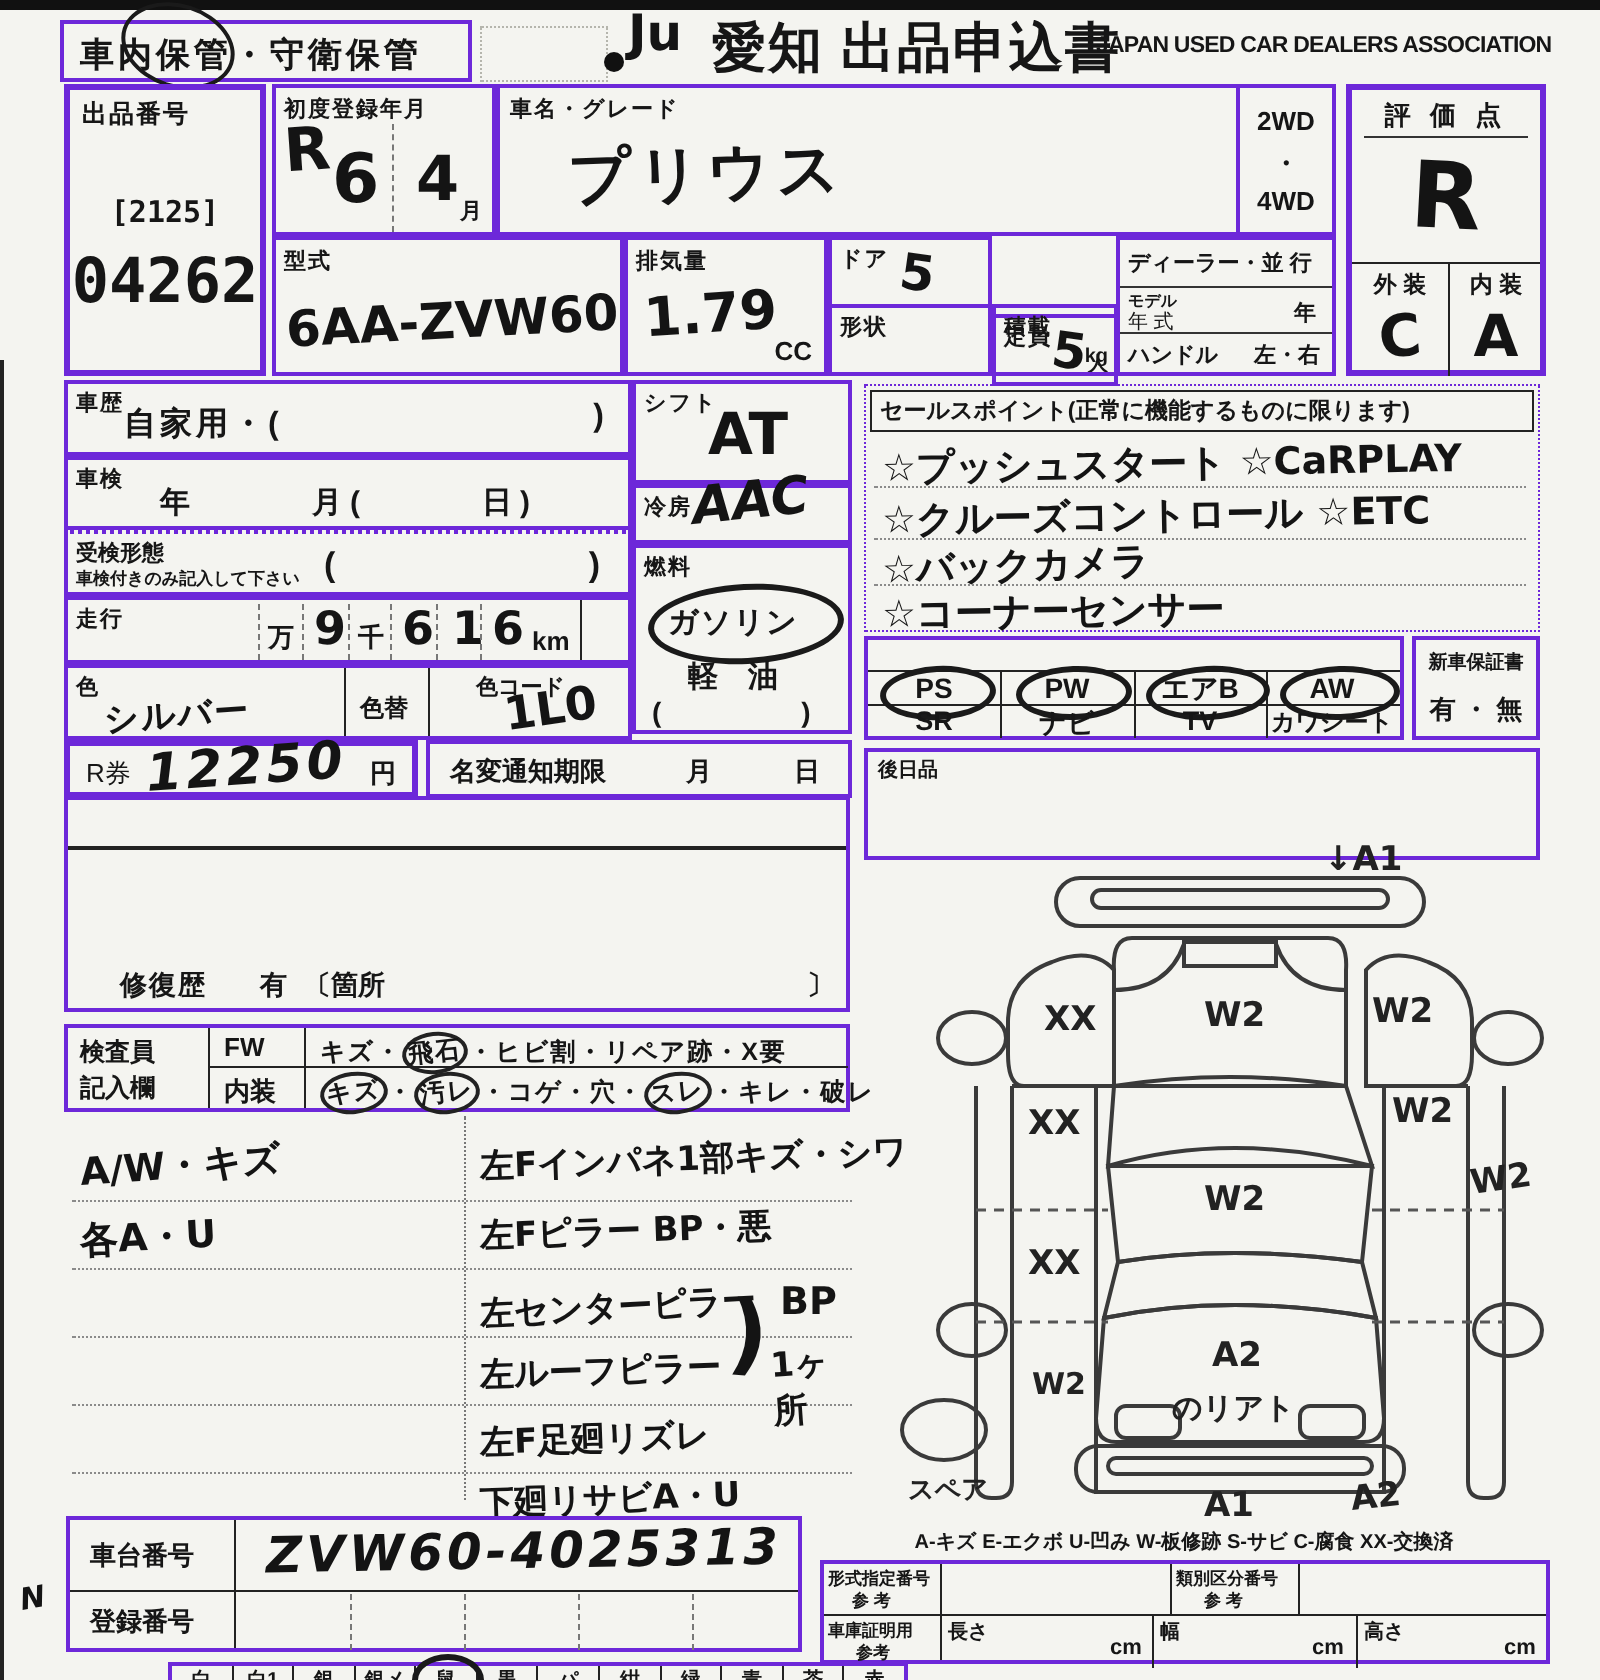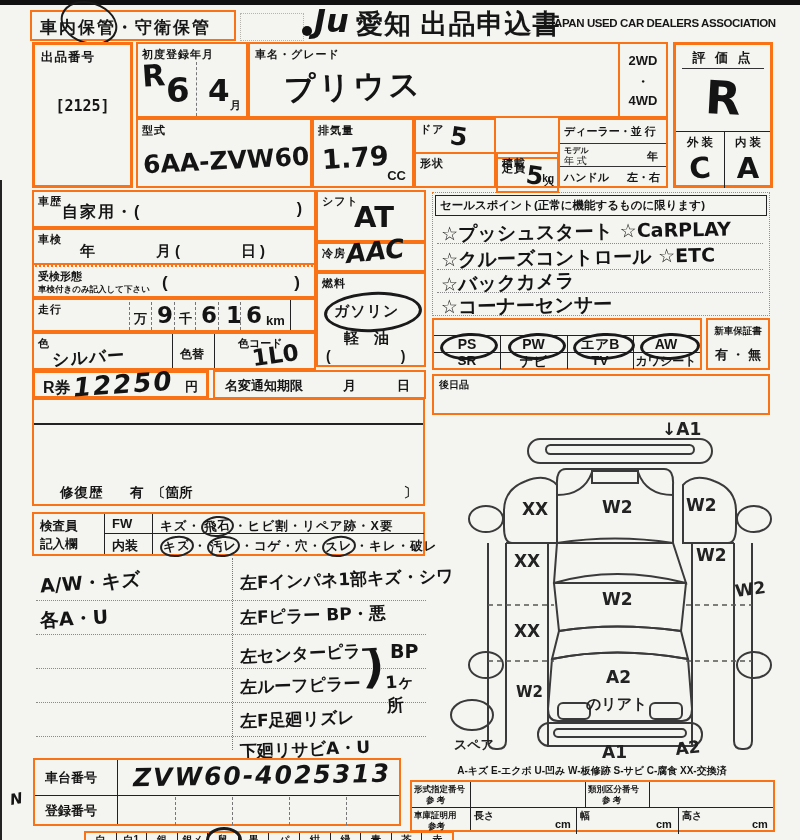--- a/index.html
+++ b/index.html
@@ -1,19 +1,19 @@
 <!DOCTYPE html>
 <html><head>
 <meta charset="utf-8">
 <style>
   html,body{margin:0;padding:0;}
   body{width:800px;height:840px;position:relative;background:#f4f4f0;overflow:hidden;
        font-family:"Liberation Sans","DejaVu Sans",sans-serif;color:#161616;}
   .abs{position:absolute;}
-  .box{position:absolute;border:2px solid #f97316;box-sizing:border-box;background:transparent;}
+  .box{position:absolute;border:2px solid #6d28d9;box-sizing:border-box;background:transparent;}
   .b25{border-width:2.5px;}
   .b3{border-width:3px;}
   .lbl{font-size:11px;font-weight:700;letter-spacing:1px;}
   .hw{font-family:"DejaVu Sans",sans-serif;font-weight:700;color:#141414;}
   .oval{position:absolute;border:3px solid #1a1a1a;border-radius:50%;background:transparent;}
   .circ{display:inline-block;border:2px solid #222;border-radius:50%;padding:0 1px;transform:rotate(-6deg);}
   .dotline{position:absolute;border-bottom:1.5px dotted #8a8a8a;}
   .dashv{position:absolute;border-left:1.5px dashed #777;}
   .cell{box-sizing:border-box;}
   svg text{font-family:"DejaVu Sans",sans-serif;font-weight:700;fill:#222;}
@@ -24,27 +24,28 @@
 <div class="abs" style="left:0;top:0;width:800px;height:5px;background:#111;"></div>
 <div class="abs" style="left:0;top:180px;width:2px;height:660px;background:#222;"></div>
 
 <div class="box b25" style="left:30px;top:10px;width:206px;height:31px;">
   <div class="abs" style="left:8px;top:4px;font-size:17px;font-weight:700;letter-spacing:2px;">車内保管・守衛保管</div>
 </div>
 <div class="oval" style="left:60px;top:2px;width:54px;height:38px;border-width:2.5px;transform:rotate(18deg);"></div>
 <div class="abs" style="left:240px;top:13px;width:62px;height:26px;border:1px dotted #b5b5ad;"></div>
 
 <div class="abs" style="left:302px;top:26px;width:10px;height:10px;border-radius:50%;background:#111;"></div>
-<div class="abs hw" style="left:314px;top:2px;font-size:32px;font-style:italic;font-weight:900;">Ju</div>
+<div class="abs hw" style="left:314px;top:2px;font-size:25px;font-weight:900;">Ju</div>
 <div class="abs" style="left:356px;top:6px;font-size:27px;font-weight:900;letter-spacing:1px;">愛知 出品申込書</div>
 <div class="abs" style="left:548px;top:17px;font-size:11.5px;font-weight:700;letter-spacing:-0.4px;">JAPAN USED CAR DEALERS ASSOCIATION</div>
 
 <div class="box b3" style="left:32px;top:42px;width:101px;height:146px;text-decoration:underline;">
   <div class="abs lbl" style="left:6px;top:4px;font-size:12.5px;">出品番号</div>
   <div class="abs" style="left:0;top:52px;width:100%;text-align:center;font-family:'DejaVu Sans Mono',monospace;font-size:15px;font-weight:700;">[2125]</div>
+  <div class="abs" style="left:0;top:78px;width:100%;text-align:center;font-family:'DejaVu Sans Mono',monospace;font-size:31px;font-weight:700;">04262</div>
 </div>
 
 <div class="box" style="left:136px;top:42px;width:112px;height:76px;">
   <div class="abs lbl" style="left:4px;top:3px;">初度登録年月</div>
   <div class="abs hw" style="left:4px;top:14px;font-size:30px;transform:rotate(-4deg);">R</div>
   <div class="abs hw" style="left:28px;top:26px;font-size:34px;">6</div>
   <div class="dashv" style="left:58px;top:18px;height:54px;"></div>
   <div class="abs hw" style="left:70px;top:28px;font-size:31px;">4</div>
   <div class="abs" style="right:5px;bottom:3px;font-size:11px;font-weight:700;">月</div>
 </div>
@@ -159,21 +160,21 @@
 </div>
 <div class="box" style="left:316px;top:272px;width:110px;height:95px;">
   <div class="abs lbl" style="left:4px;top:2px;">燃料</div>
   <div class="abs" style="left:16px;top:28px;font-size:15px;font-weight:700;letter-spacing:1px;">ガソリン</div>
   <div class="oval" style="left:6px;top:18px;width:92px;height:34px;transform:rotate(-3deg);"></div>
   <div class="abs" style="left:26px;top:55px;font-size:15px;font-weight:700;">軽　油</div>
   <div class="abs" style="left:8px;top:74px;font-size:14px;font-weight:700;">(　　　　　)</div>
 </div>
 
 <div class="box b3" style="left:32px;top:370px;width:177px;height:29px;">
-  <div class="abs" style="left:8px;top:5px;font-size:16px;font-weight:700;">R券</div>
+  <div class="abs" style="left:8px;top:5px;font-size:13px;font-weight:400;">R券</div>
   <div class="abs hw" style="left:38px;top:-4px;font-size:26px;font-style:italic;transform:rotate(-4deg);letter-spacing:2px;">12250</div>
   <div class="abs" style="right:8px;top:5px;font-size:13px;font-weight:700;">円</div>
 </div>
 <div class="box b25" style="left:213px;top:370px;width:213px;height:29px;">
   <div class="abs" style="left:10px;top:5px;font-size:13px;font-weight:700;">名変通知期限</div>
   <div class="abs" style="left:128px;top:5px;font-size:13px;font-weight:700;">月</div>
   <div class="abs" style="right:14px;top:5px;font-size:13px;font-weight:700;">日</div>
 </div>
 
 <div class="box" style="left:432px;top:192px;width:338px;height:124px;border-style:dotted;border-width:1.5px;">
@@ -206,21 +207,21 @@
   <div class="abs" style="left:0;top:33px;width:66px;text-align:center;font-size:13.5px;font-weight:700;">SR</div>
   <div class="abs" style="left:66px;top:33px;width:67px;text-align:center;font-size:13.5px;font-weight:700;">ナビ</div>
   <div class="abs" style="left:133px;top:33px;width:66px;text-align:center;font-size:13.5px;font-weight:700;">TV</div>
   <div class="abs" style="left:199px;top:33px;width:66px;text-align:center;font-size:12px;font-weight:700;">カワシート</div>
 </div>
 <div class="box b25" style="left:706px;top:318px;width:64px;height:52px;">
   <div class="abs" style="left:0;top:5px;width:100%;text-align:center;font-size:9.5px;font-weight:700;">新車保証書</div>
   <div class="abs" style="left:0;top:26px;width:100%;text-align:center;font-size:13px;font-weight:700;">有 ・ 無</div>
 </div>
 
-<div class="box" style="left:432px;top:374px;width:338px;height:41px;">
+<div class="box" style="left:432px;top:374px;width:338px;height:56px;">
   <div class="abs" style="left:5px;top:2px;font-size:10px;font-weight:700;">後日品</div>
 </div>
 
 <div class="box b25" style="left:32px;top:398px;width:393px;height:108px;">
   <div class="abs" style="left:0;top:23px;width:100%;border-top:2px solid #222;"></div>
   <div class="abs" style="left:26px;top:84px;font-size:13.5px;font-weight:700;letter-spacing:1px;">修復歴</div>
   <div class="abs" style="left:96px;top:84px;font-size:13.5px;font-weight:700;">有</div>
   <div class="abs" style="left:118px;top:84px;font-size:13.5px;font-weight:700;">〔箇所</div>
   <div class="abs" style="right:6px;top:84px;font-size:13.5px;font-weight:700;">〕</div>
 </div>

